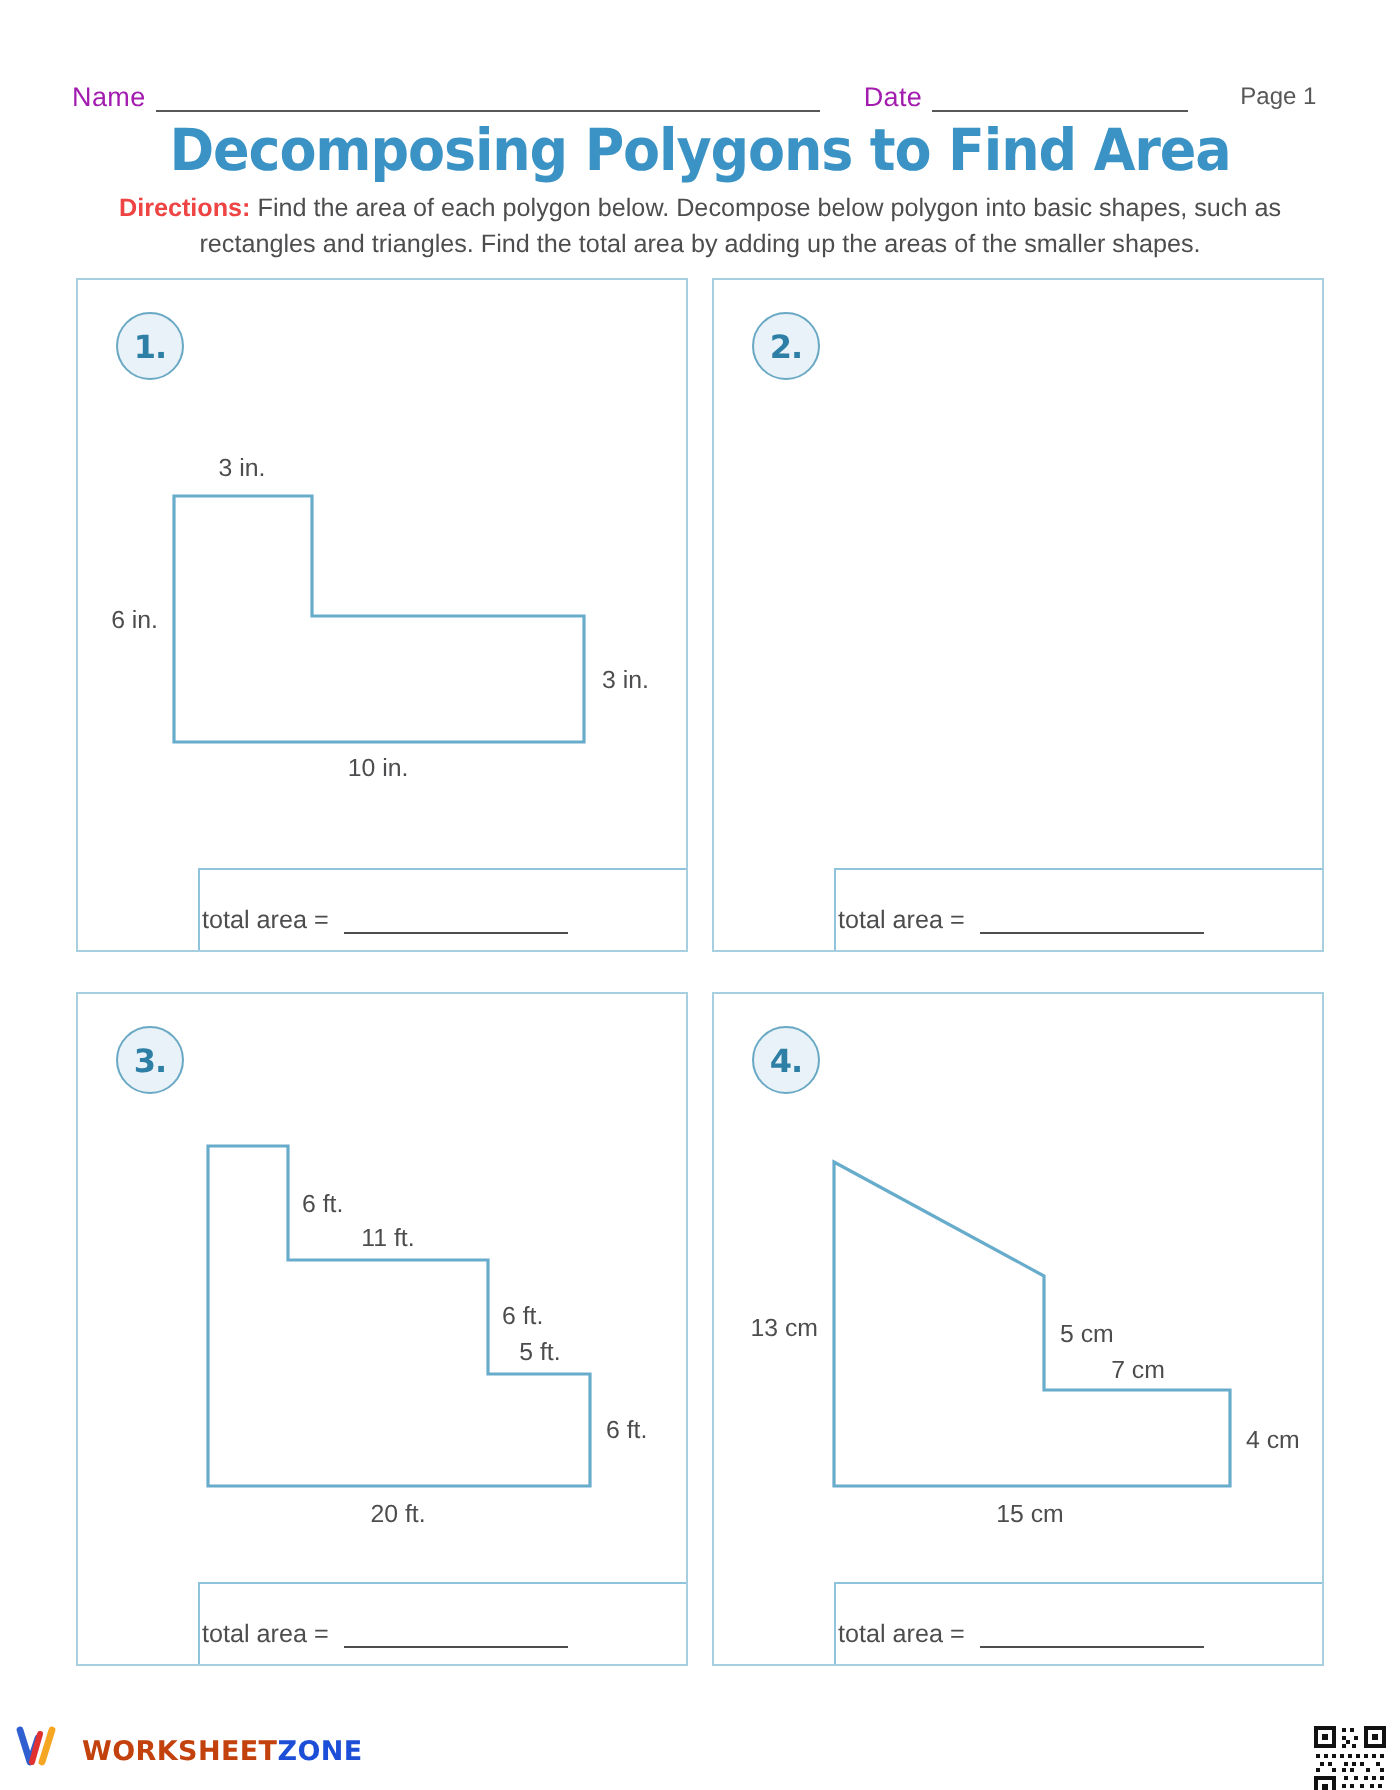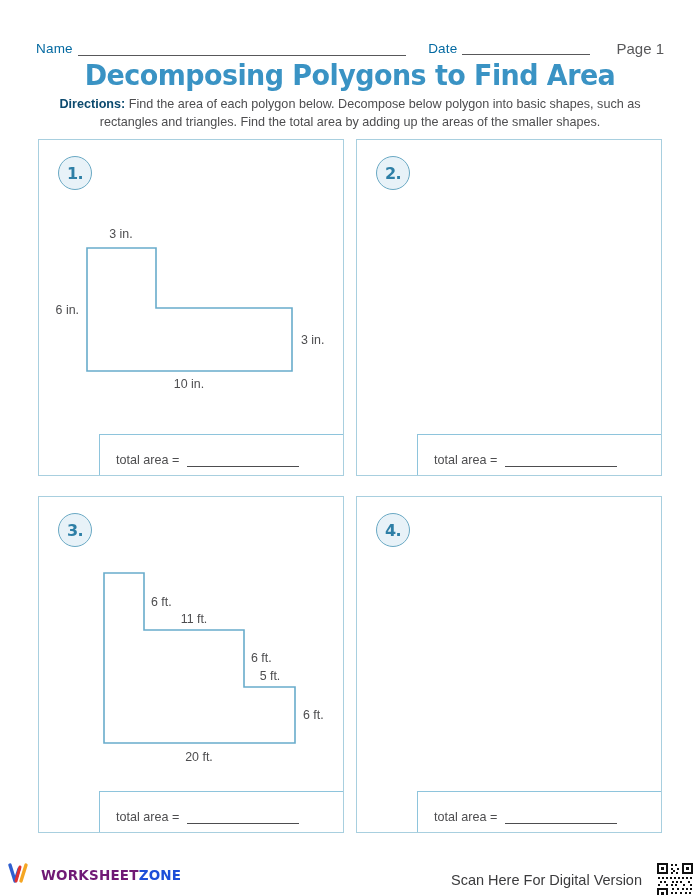--- a/index.html
+++ b/index.html
@@ -21,36 +21,36 @@
     position: absolute;
     left: 36px;
     top: 36px;
     width: 628px;
     height: 20px;
     display: flex;
     align-items: flex-end;
   }
   .field-label {
     font-size: 13.5px;
-    color: #0369a1;
+    color: #a21caf;
     letter-spacing: .2px;
     white-space: nowrap;
     line-height: 15px;
   }
   .rule {
     border-bottom: 1.3px solid #58585a;
     height: 13px;
     margin-left: 5px;
   }
   .rule-name { width: 332px; }
   .rule-date { width: 128px; }
-  .date-wrap { margin-left: 22px; display: flex; }
+  .date-wrap { margin-left: 22px; display: flex; align-items: flex-end; }
   .page-num {
     margin-left: 26px;
-    font-size: 15px;
+    font-size: 12px;
     color: #58585a;
     white-space: nowrap;
     line-height: 15px;
   }
 
   
   .title {
     position: absolute;
     left: 0;
     top: 58px;
@@ -69,21 +69,21 @@
     position: absolute;
     left: 36px;
     top: 96px;
     width: 628px;
     text-align: center;
     font-size: 12.6px;
     line-height: 17.5px;
     color: #4d4d4f;
   }
   .directions b {
-    color: #0c4a6e;
+    color: #ef4444;
     font-weight: bold;
   }
 
   
   .grid {
     position: absolute;
     left: 38px;
     top: 139px;
     width: 624px;
     height: 694px;
@@ -146,21 +146,21 @@
   .answer-box {
     position: absolute;
     left: 60px;
     top: 294px;
     width: 310px;
     height: 52px;
     border: 1.3px solid #8ec4dc;
     box-sizing: border-box;
     display: flex;
     align-items: center;
-    padding-left: 16px;
+    padding-left: 1px;
   }
   .answer-label {
     font-size: 12.6px;
     color: #4d4d4f;
     white-space: nowrap;
   }
   .answer-rule {
     border-bottom: 1.2px solid #4d4d4f;
     width: 112px;
     height: 12px;
@@ -182,21 +182,21 @@
     display: flex;
     align-items: center;
   }
   .logo-mark { margin-right: 7px; }
   .logo-text {
     font-family: "DejaVu Sans", sans-serif;
     font-weight: bold;
     font-size: 13.5px;
     letter-spacing: 0.2px;
   }
-  .logo-text .w { color: #701a75; }
+  .logo-text .w { color: #c2410c; }
   .logo-text .z { color: #1d4ed8; }
 
   .scan-text {
     position: absolute;
     right: 58px;
     top: 14px;
     font-size: 14.5px;
     color: #3b3b3d;
     white-space: nowrap;
   }
@@ -268,41 +268,50 @@
       </svg>
     </div>
     <div class="answer-box">
       <span class="answer-label">total area =</span>
       <span class="answer-rule"></span>
     </div>
   </div>
 
   <div class="card c4">
     <div class="num-circle">4.</div>
+    <div class="shape-area">
+      <svg width="306" height="250" viewBox="0 0 306 250">
+        <path class="shape-path" d="M 60 58 L 165 115 L 165 172 L 258 172 L 258 220 L 60 220 Z"></path>
+        <text class="dim" x="52" y="145" text-anchor="end">13 cm</text>
+        <text class="dim" x="173" y="148" text-anchor="start">5 cm</text>
+        <text class="dim" x="212" y="166" text-anchor="middle">7 cm</text>
+        <text class="dim" x="266" y="201" text-anchor="start">4 cm</text>
+        <text class="dim" x="158" y="238" text-anchor="middle">15 cm</text>
+      </svg>
+    </div>
     <div class="answer-box">
       <span class="answer-label">total area =</span>
       <span class="answer-rule"></span>
     </div>
   </div>
 
 </div>
 
 <div class="footer">
   <div class="logo">
     <span class="logo-mark">
       <svg width="26" height="22" viewBox="0 0 26 22">
         <path d="M2 3 L7 19 L11 7" fill="none" stroke="#2f5fd0" stroke-width="3.4" stroke-linecap="round" stroke-linejoin="round"></path>
         <path d="M8 19 L12 5" fill="none" stroke="#e03030" stroke-width="3.0" stroke-linecap="round"></path>
         <path d="M13 19 L18 3" fill="none" stroke="#f5a623" stroke-width="3.4" stroke-linecap="round"></path>
       </svg>
     </span>
     <span class="logo-text"><span class="w">WORKSHEET</span><span class="z">ZONE</span></span>
   </div>
 
-  <div class="scan-text">Scan Here For Digital Version</div>
 
   <div class="qr">
     <svg width="40" height="40" viewBox="0 0 40 40">
       <rect x="0" y="0" width="40" height="40" fill="#ffffff"></rect>
       <g fill="#111111">
         <rect x="2" y="2" width="11" height="11"></rect>
           <rect x="27" y="2" width="11" height="11"></rect>
           <rect x="2" y="27" width="11" height="11"></rect>
       </g>
       <g fill="#ffffff">

